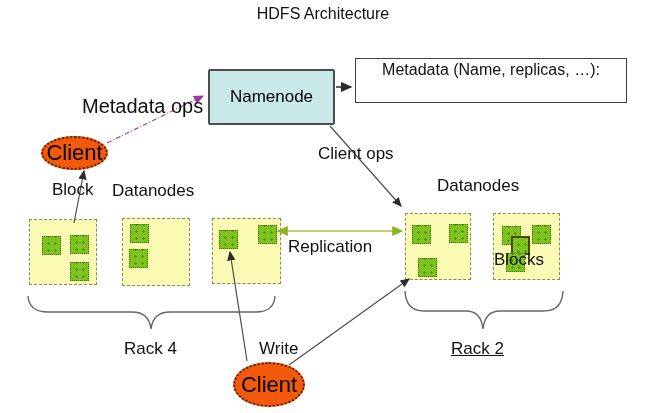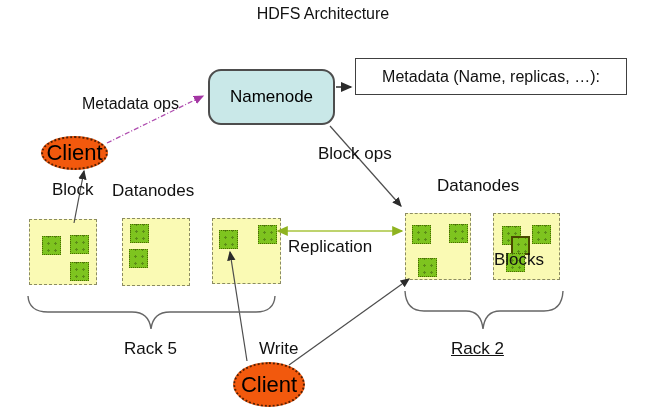--- a/index.html
+++ b/index.html
@@ -25,26 +25,26 @@
     background-image:radial-gradient(circle, rgba(0,0,0,0.28) 1px, transparent 1.4px);
     background-size:7px 7px;background-position:2px 3px;}
   .block-square.overlap{border:2px solid #4a4a00;z-index:3;}
 
   .ellipse{position:absolute;box-sizing:border-box;border-radius:50%;
     background:var(--client-fill);border:2px dotted #571f00;
     display:flex;align-items:center;justify-content:center;
     font-size:22px;color:#000;z-index:4;}
 
   #namenode{position:absolute;box-sizing:border-box;left:208px;top:69px;width:127px;height:56px;
-    background:var(--namenode-fill);border:2px solid #4d4d4d;border-radius:13px;
+    background:var(--namenode-fill);border:2px solid #4d4d4d;border-radius:2px;
     display:flex;align-items:center;justify-content:center;font-size:17px;color:#000;z-index:4;}
 
-  #metadata-note{position:absolute;box-sizing:border-box;left:355px;top:58px;width:272px;height:37px;
+  #metadata-note{position:absolute;box-sizing:border-box;left:355px;top:58px;width:272px;height:45px;
     background:#fff;border:1px solid #404040;display:flex;flex-direction:row;
-    align-items:center;justify-content:center;font-size:16px;color:#111;line-height:1.35;z-index:4;}
+    justify-content:center;font-size:16px;color:#111;line-height:1.35;z-index:4;}
 
   #overlay{position:absolute;left:0;top:0;width:646px;height:413px;z-index:5;pointer-events:none;}
 </style>
 </head>
 <body>
 
 <div id="canvas">
 
   <div id="title">HDFS Architecture</div>
 
@@ -82,29 +82,29 @@
     <div class="block-square" style="left:43px;top:10px;"></div>
     <div class="block-square" style="left:12px;top:44px;"></div>
   </div>
   <div class="node-box" style="left:493px;top:213px;width:67px;height:67px;">
     <div class="block-square" style="left:8px;top:12px;"></div>
     <div class="block-square" style="left:38px;top:11px;"></div>
     <div class="block-square overlap" style="left:17px;top:22px;"></div>
     <div class="block-square" style="left:12px;top:39px;z-index:4;"></div>
   </div>
 
-  <div class="label" style="left:82px;top:95px;font-size:16px;">Metadata ops</div>
-  <div class="label" style="left:318px;top:144px;">Block ops</div>
+  <div class="label" style="left:82px;top:95px;font-size:20px;">Metadata ops</div>
+  <div class="label" style="left:318px;top:144px;">Client ops</div>
   <div class="label" style="left:52px;top:180px;">Block</div>
   <div class="label" style="left:112px;top:181px;">Datanodes</div>
   <div class="label" style="left:437px;top:176px;">Datanodes</div>
   <div class="label" style="left:288px;top:237px;">Replication</div>
   <div class="label" style="left:494px;top:250px;">Blocks</div>
   <div class="label" style="left:259px;top:339px;">Write</div>
-  <div class="label" style="left:124px;top:339px;">Rack 5</div>
+  <div class="label" style="left:124px;top:339px;">Rack 4</div>
   <div class="label" style="left:451px;top:339px;text-decoration:underline;">Rack 2</div>
 
   <svg id="overlay" viewBox="0 0 646 413">
     <defs>
       <marker id="arrow-black" markerWidth="9" markerHeight="8" refX="7" refY="3.5" orient="auto">
         <path d="M0,0 L8,3.5 L0,7 Z" fill="#2b2b2b"></path>
       </marker>
       <marker id="arrow-purple" markerWidth="9" markerHeight="8" refX="7" refY="3.5" orient="auto">
         <path d="M0,0 L8,3.5 L0,7 Z" fill="#a335a3"></path>
       </marker>

